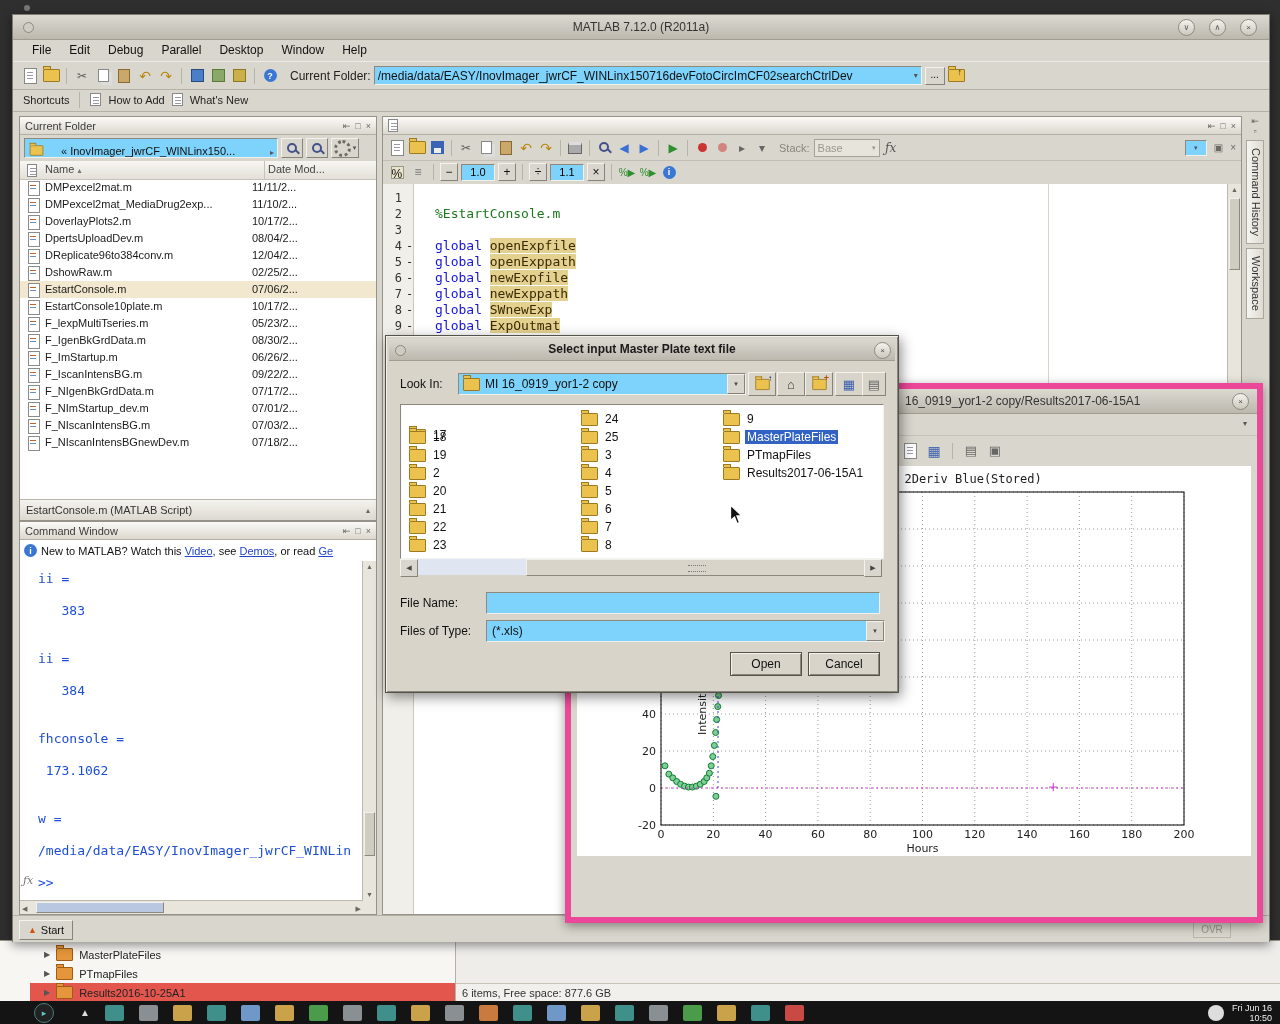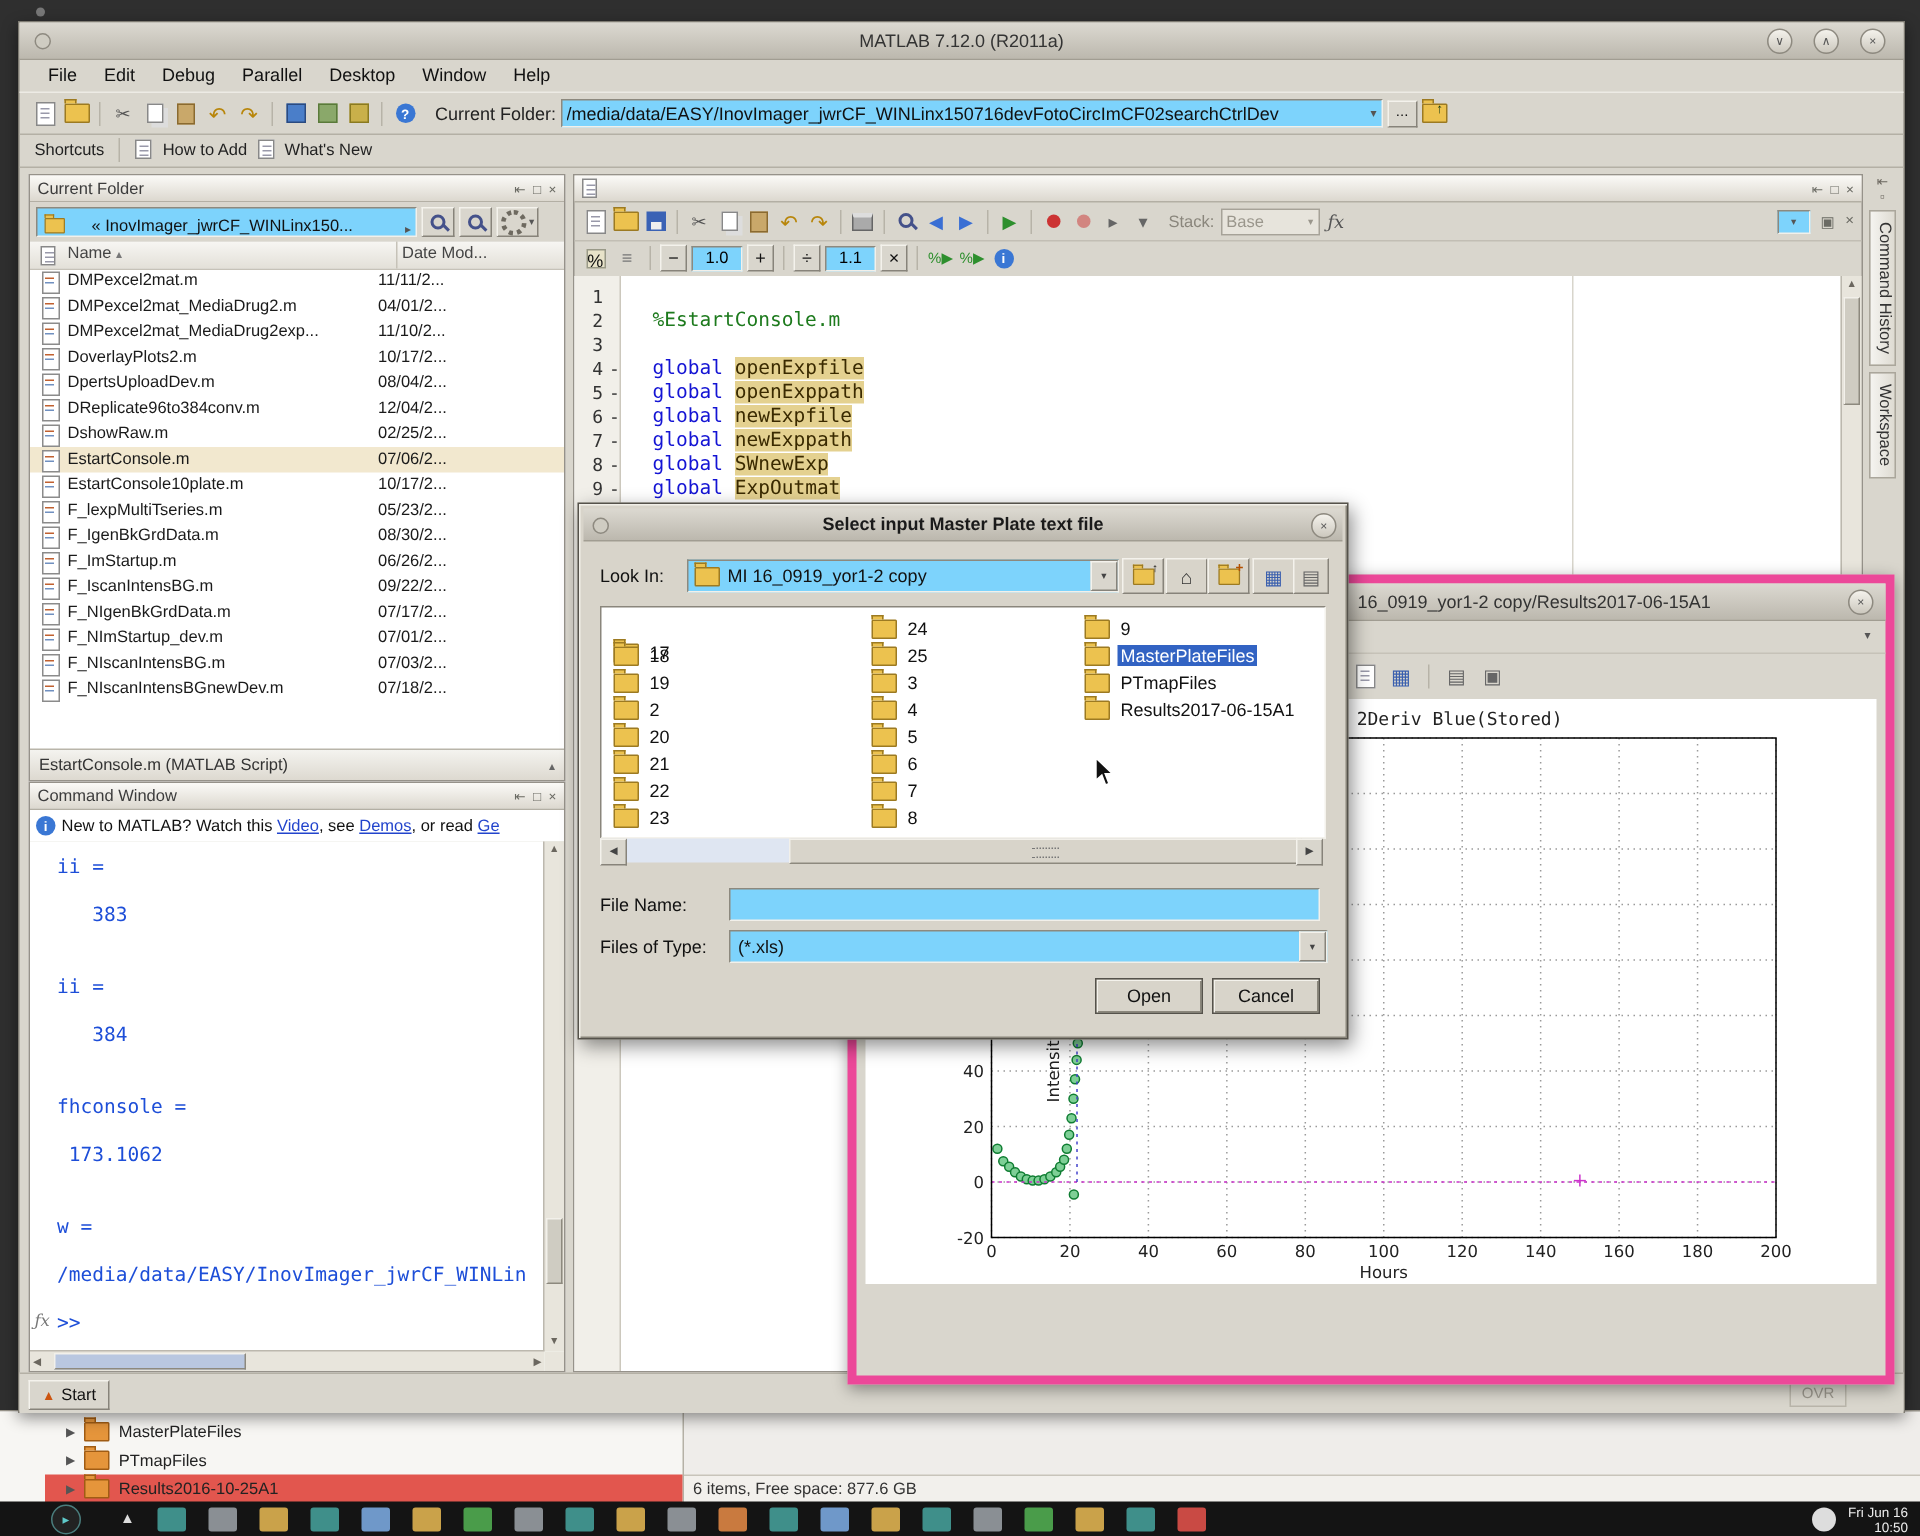--- a/index.html
+++ b/index.html
@@ -212,25 +212,20 @@
         <span style="font-size:8px;color:#777">▴</span>
       </span>
       <span class="abs" style="left:244px;top:0;bottom:0;width:1px;background:#c6c2b8"></span>
       <span class="abs" style="left:248px;top:2px">Date Mod...</span>
     </div>
     <div class="abs" id="cf-list" style="left:0;right:0;top:62px;height:306px;overflow:hidden">
         <div class="cf-row">
           <span class="mfile"></span>
           <span class="cf-nm">DMPexcel2mat.m</span>
           <span class="cf-dt">11/11/2...</span>
-        </div>
-        <div class="cf-row">
-          <span class="mfile"></span>
-          <span class="cf-nm">DMPexcel2mat_MediaDrug2.m</span>
-          <span class="cf-dt">04/01/2...</span>
         </div>
         <div class="cf-row">
           <span class="mfile"></span>
           <span class="cf-nm">DMPexcel2mat_MediaDrug2exp...</span>
           <span class="cf-dt">11/10/2...</span>
         </div>
         <div class="cf-row">
           <span class="mfile"></span>
           <span class="cf-nm">DoverlayPlots2.m</span>
           <span class="cf-dt">10/17/2...</span>

